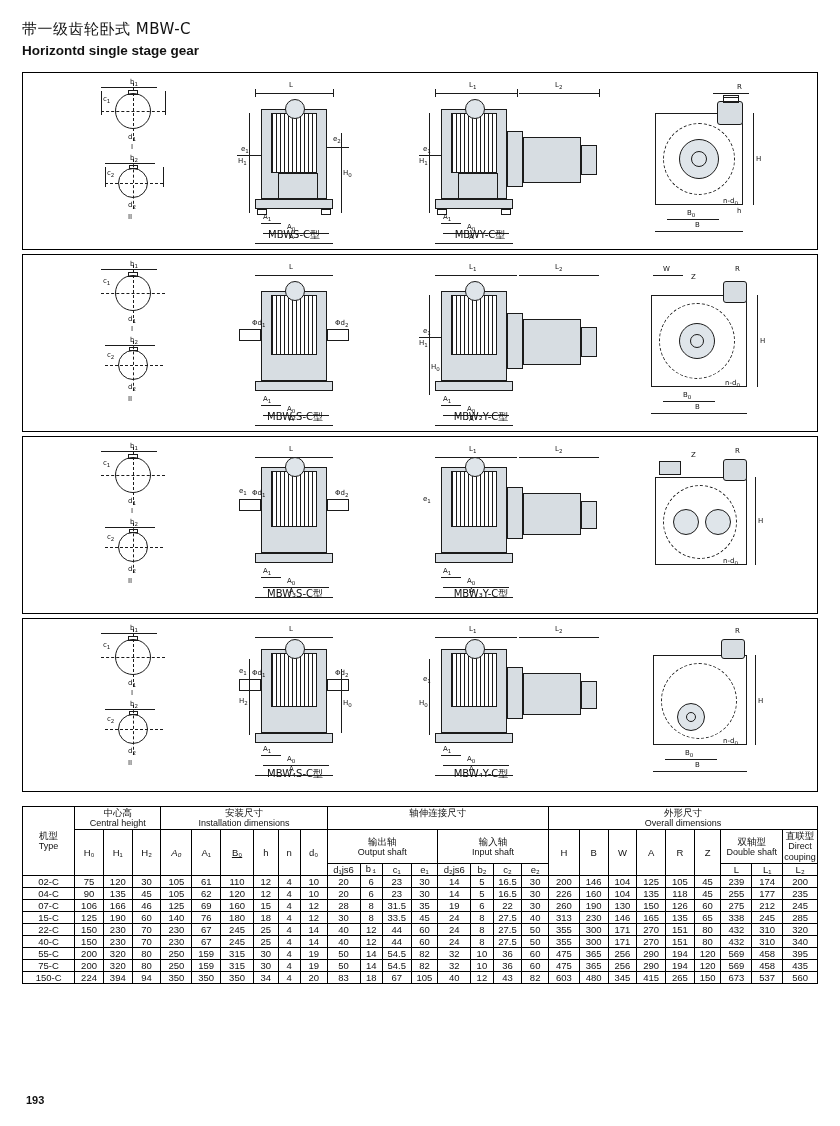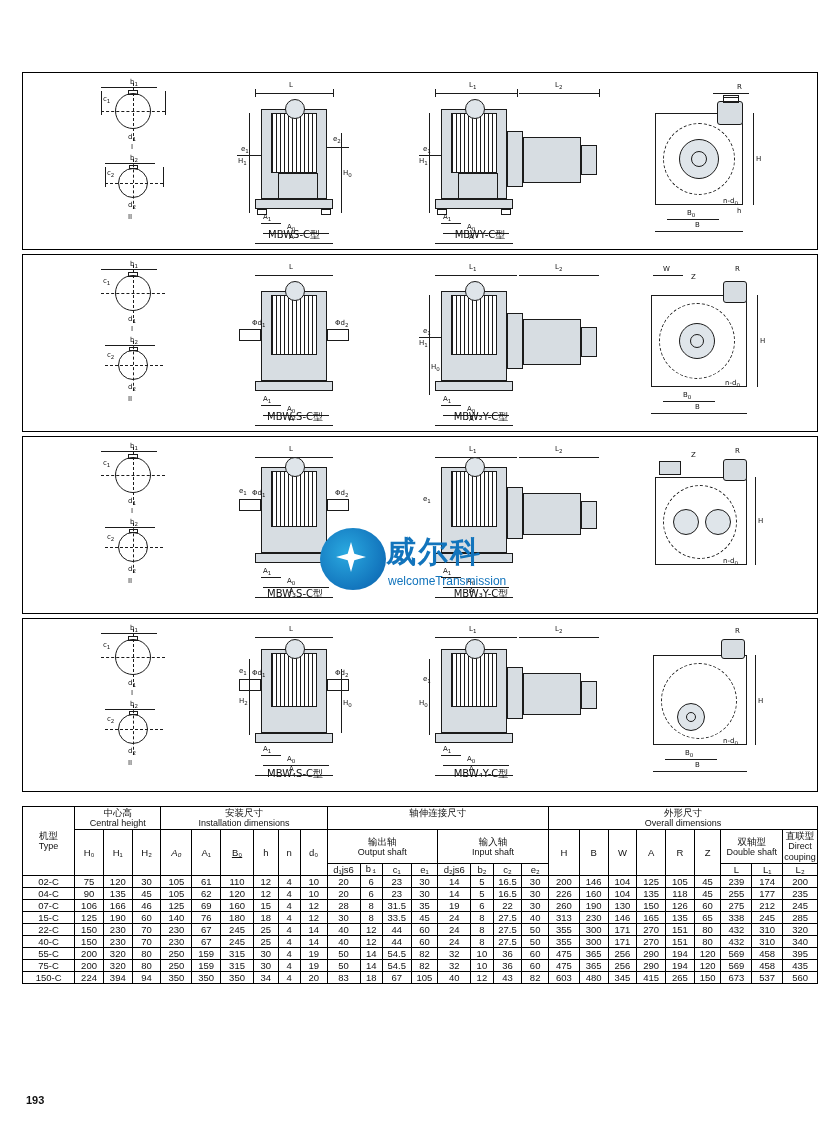--- a/index.html
+++ b/index.html
@@ -58,20 +58,24 @@
   .hcn{font-family:"DejaVu Sans",sans-serif;font-size:9.5px;display:block;line-height:11px;}
   .hen{display:block;font-size:9px;line-height:11px;}
   td.rowh{font-size:9.5px;}
   .pageno{position:absolute;left:26px;top:1094px;font-size:11px;font-weight:bold;color:#111;}
 </style>
 </head>
 <body>
 
 <div class="page">
 
+  <div class="title-zone">
+    <div class="title-cn">带一级齿轮卧式 MBW-C</div>
+    <div class="title-en">Horizontd single stage gear</div>
+  </div>
 
   <div class="panels">
 
     <div class="panel p1">
 
       <div>
         <div class="dash-h" style="left:78px;top:38px;width:64px;"></div>
         <div class="dash-v" style="left:110px;top:10px;height:58px;"></div>
         <div class="circ" style="left:92px;top:20px;width:36px;height:36px;"></div>
         <div class="box" style="left:105px;top:17px;width:10px;height:5px;"></div>
@@ -442,25 +446,20 @@
         <div class="lbl" style="left:662px;top:130px;">B<span class="sub">0</span></div>
         <div class="ln hl" style="left:630px;top:152px;width:94px;"></div>
         <div class="lbl" style="left:672px;top:142px;">B</div>
       </div>
 
       <div class="cellcap" style="left:212px;top:148px;width:120px;">MBW₄S-C型</div>
       <div class="cellcap" style="left:398px;top:148px;width:120px;">MBW₄Y-C型</div>
     </div>
   </div>
 
-  <div class="wm">
-    <div class="swoosh"></div>
-    <div class="cn">威尔科</div>
-    <div class="en">welcomeTransmission</div>
-  </div>
 
   <table class="spec">
     <thead>
       <tr>
         <th rowspan="3" style="width:48px;height:40px;">
           <span class="hcn">机型</span>
           <span class="hen">Type</span>
         </th>
         <th colspan="3">
           <span class="hcn">中心高</span>

